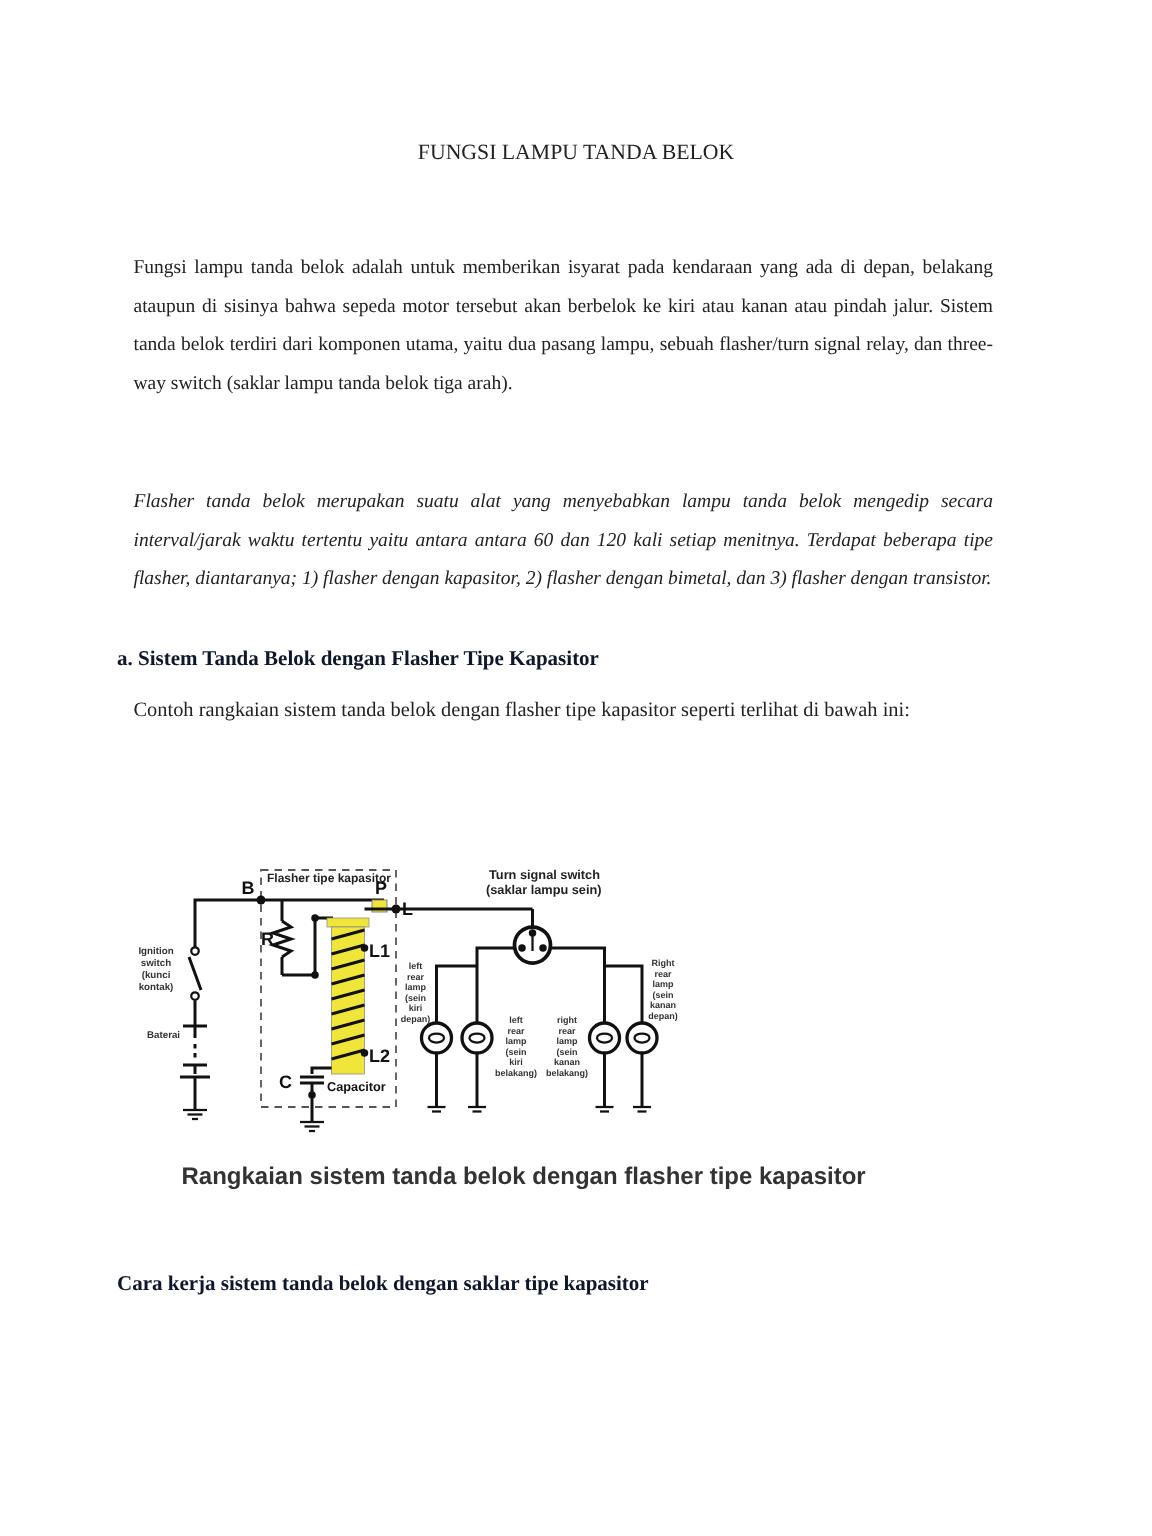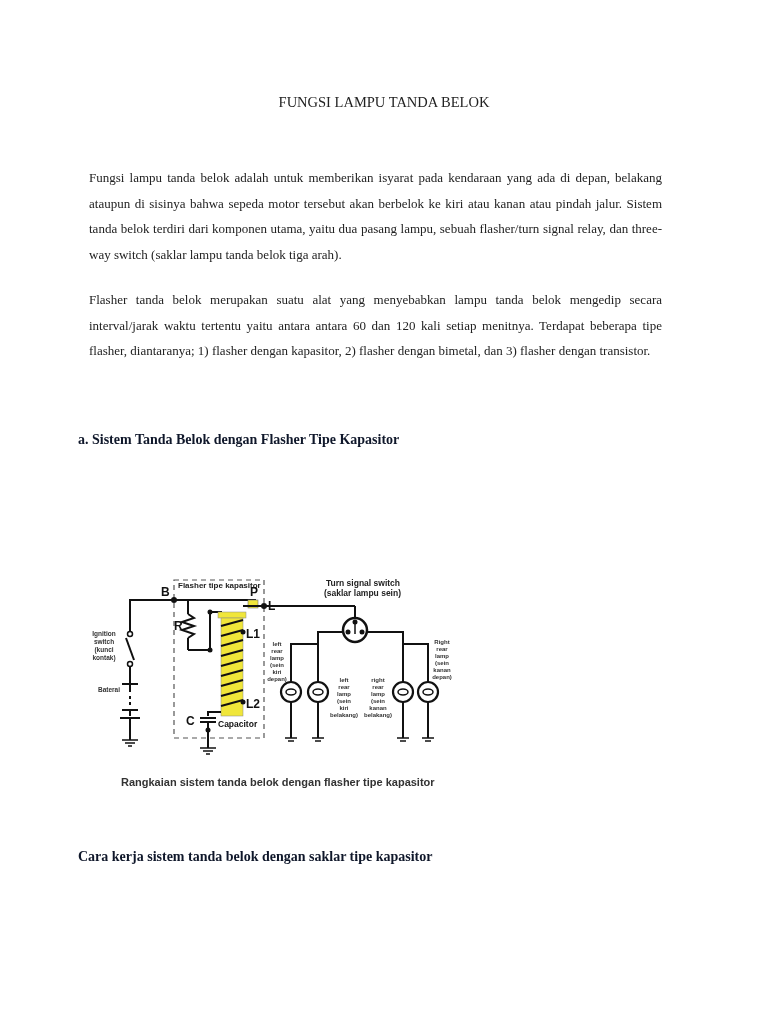--- a/index.html
+++ b/index.html
@@ -34,21 +34,21 @@
     .para {
       position: absolute;
       left: 89px;
       width: 573px;
       font-size: 13px;
       line-height: 25.5px;
       text-align: justify;
       color: #222;
     }
     .para1 { top: 152px; }
-    .para2 { top: 274px; }
+    .para2 { top: 308px; font-style: italic; }
     .heading {
       position: absolute;
       left: 78px;
       font-size: 14px;
       font-weight: bold;
       color: #0f172a;
     }
     .heading-a { top: 432px; }
     .heading-b { top: 849px; }
     .intro {
@@ -64,36 +64,37 @@
       top: 572px;
       width: 370px;
       height: 230px;
     }
     .figure svg { display: block; }
     .figure-caption {
       position: absolute;
       left: 121px;
       top: 776px;
       font-family: "Liberation Sans", "DejaVu Sans", sans-serif;
-      font-size: 11px;
+      font-size: 16px;
       font-weight: bold;
       color: #333;
     }
   </style>
 </head>
 <body>
 
 <div class="page">
 
   <div class="title">FUNGSI LAMPU TANDA BELOK</div>
 
   <p class="para para1">Fungsi lampu tanda belok adalah untuk memberikan isyarat pada kendaraan yang ada di depan, belakang ataupun di sisinya bahwa sepeda motor tersebut akan berbelok ke kiri atau kanan atau pindah jalur. Sistem tanda belok terdiri dari komponen utama, yaitu dua pasang lampu, sebuah flasher/turn signal relay, dan three-way switch (saklar lampu tanda belok tiga arah).</p>
   <p class="para para2">Flasher tanda belok merupakan suatu alat yang menyebabkan lampu tanda belok mengedip secara interval/jarak waktu tertentu yaitu antara antara 60 dan 120 kali setiap menitnya. Terdapat beberapa tipe flasher, diantaranya; 1) flasher dengan kapasitor, 2) flasher dengan bimetal, dan 3) flasher dengan transistor.</p>
 
   <div class="heading heading-a">a. Sistem Tanda Belok dengan Flasher Tipe Kapasitor</div>
+  <div class="intro">Contoh rangkaian sistem tanda belok dengan flasher tipe kapasitor seperti terlihat di bawah ini:</div>
 
   <div class="figure">
     <svg width="370" height="200" viewBox="0 0 370 200" xmlns="http://www.w3.org/2000/svg" font-family="Liberation Sans, DejaVu Sans, sans-serif">
 
       <rect x="84" y="8" width="90" height="158" fill="none" stroke="#555" stroke-width="1.2" stroke-dasharray="5,4"></rect>
       <text x="88" y="16" font-size="8" font-weight="bold" fill="#222">Flasher tipe kapasitor</text>
 
       <polyline points="40,60 40,28 84,28" fill="none" stroke="#111" stroke-width="2"></polyline>
       <text x="71" y="24" font-size="12" font-weight="bold" fill="#111">B</text>
       <circle cx="84" cy="28" r="3" fill="#111"></circle>

